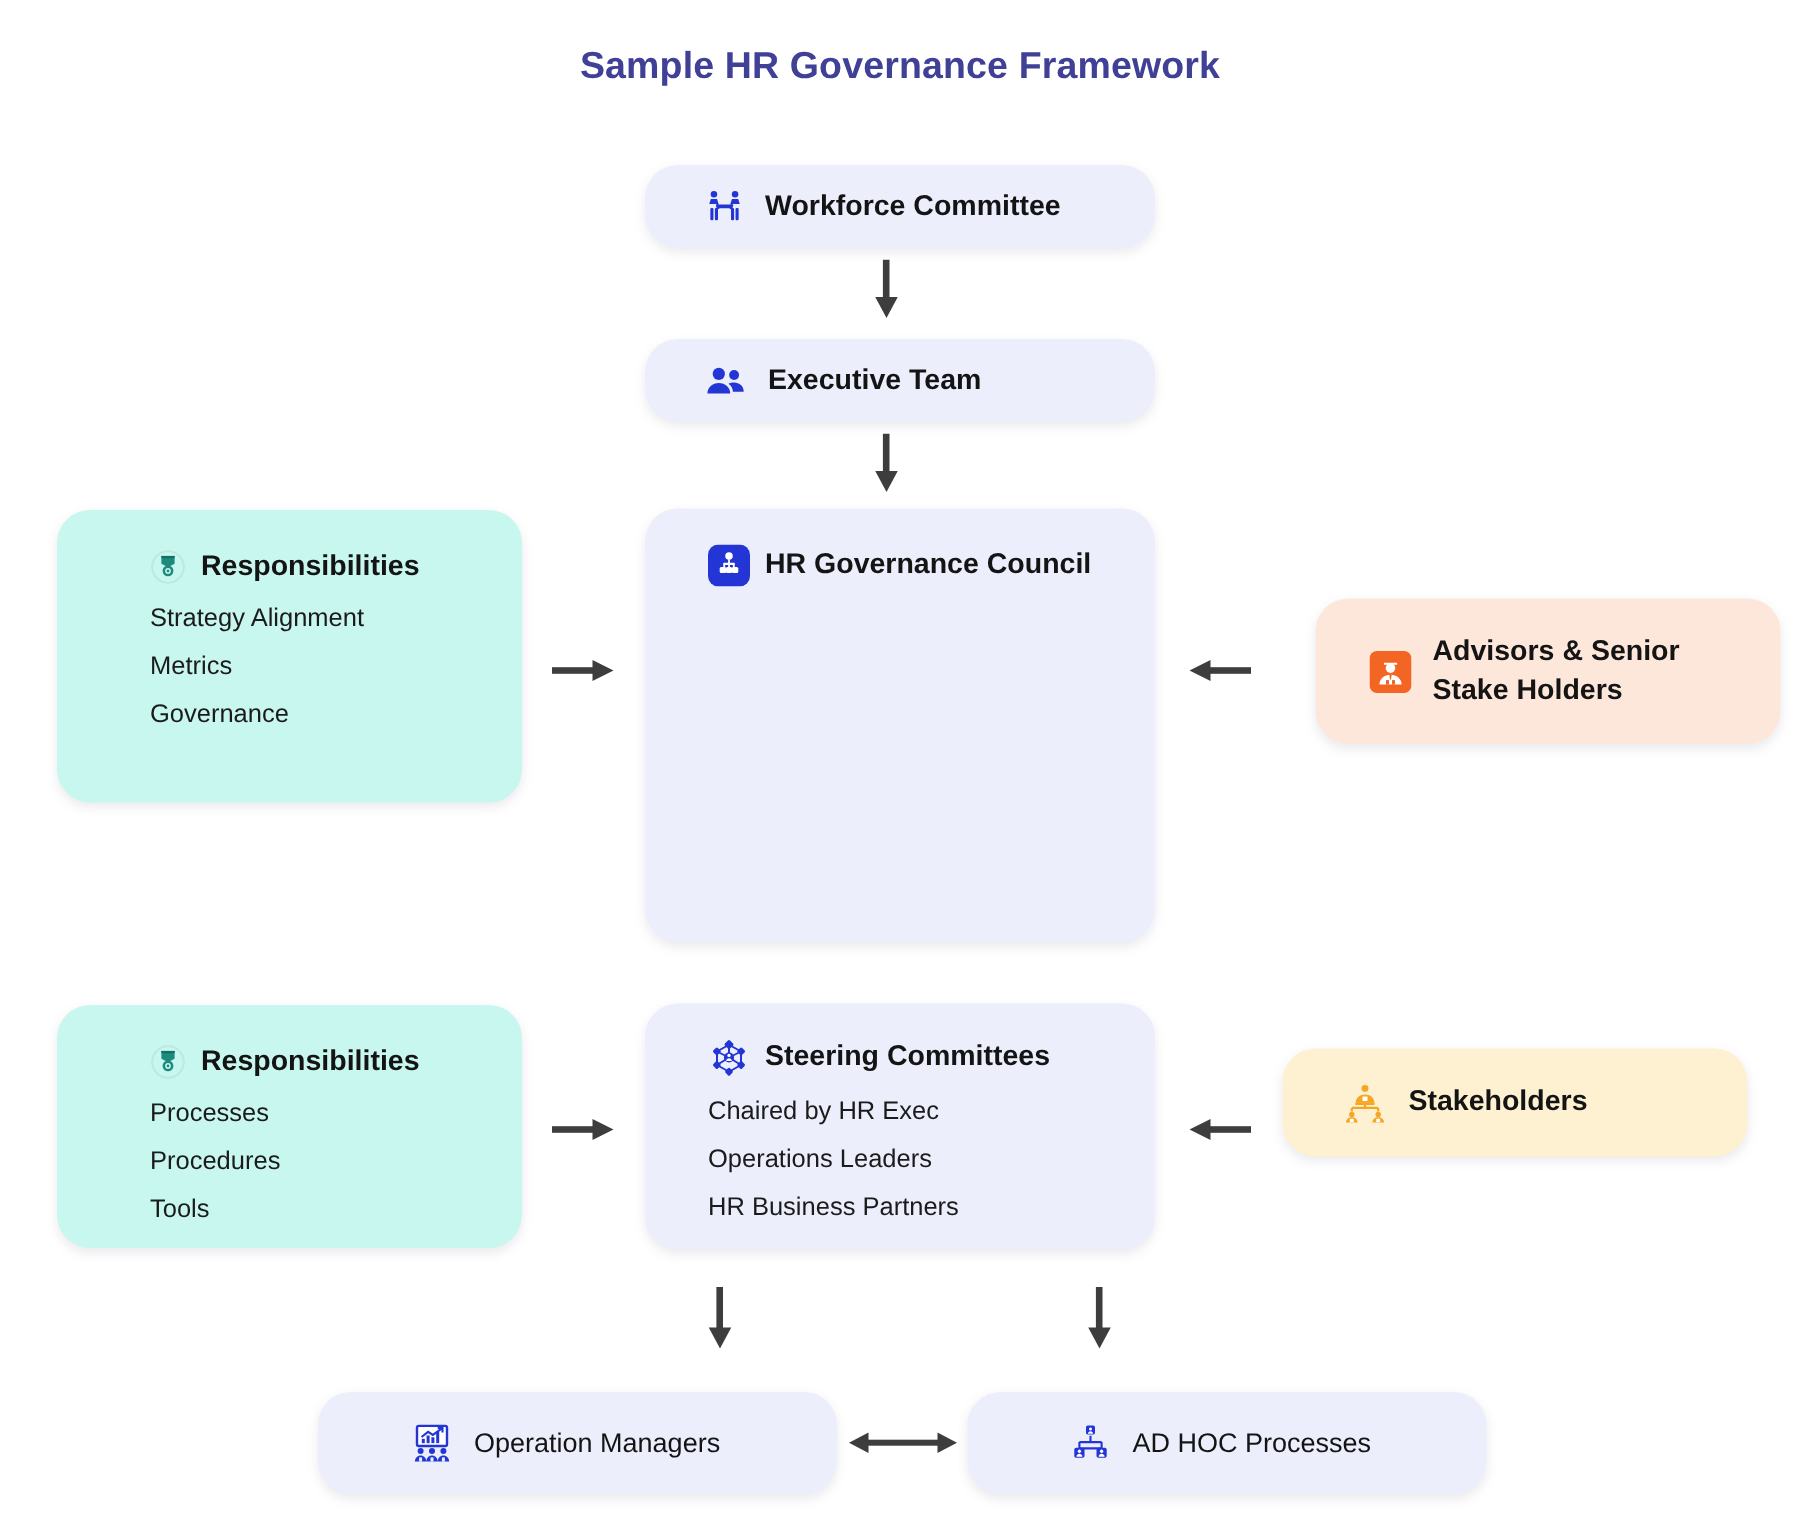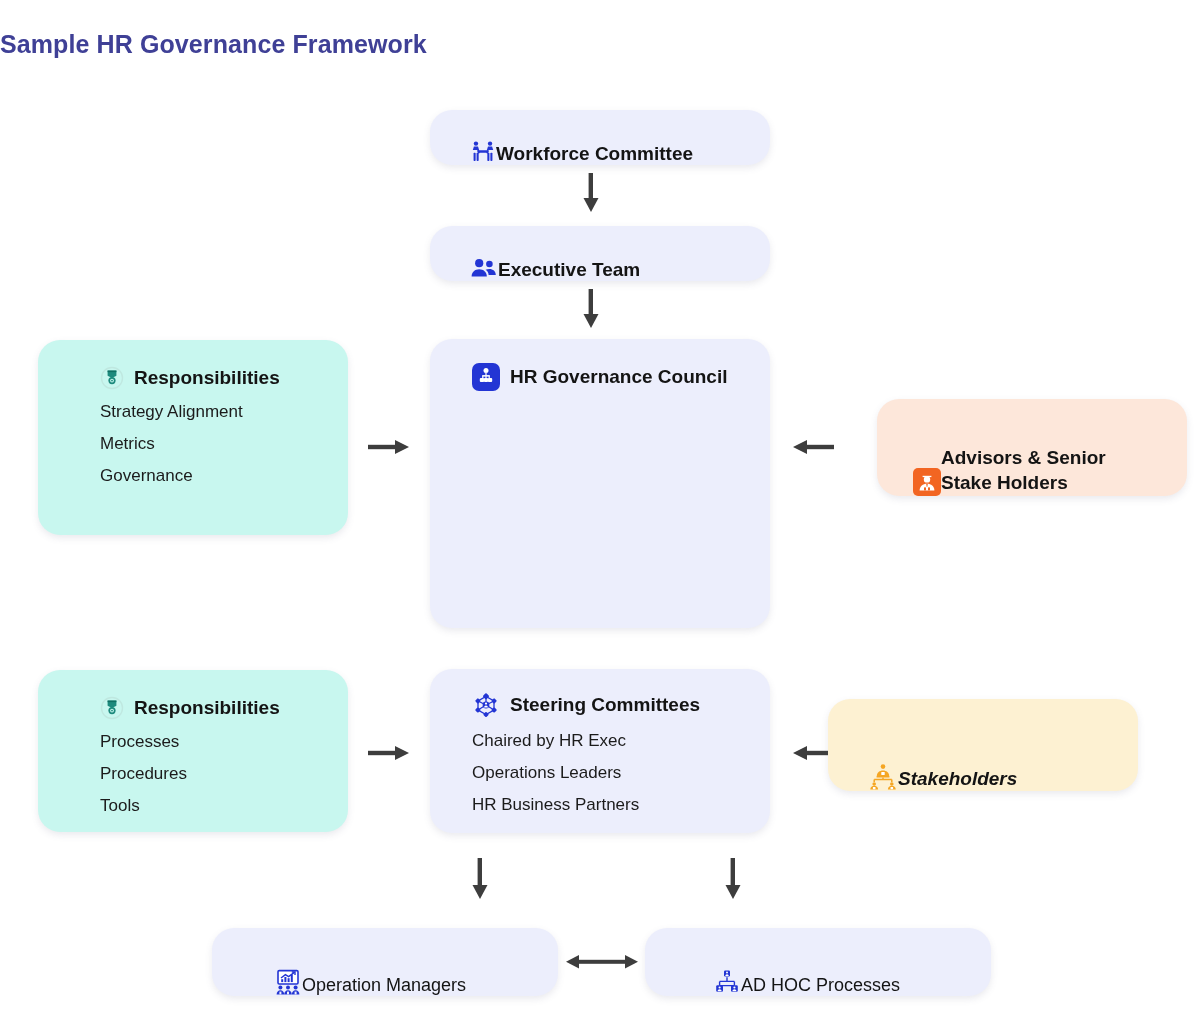--- a/index.html
+++ b/index.html
@@ -15,21 +15,21 @@
     overflow: hidden;
   }
 
   .canvas { position: absolute; inset: 0; }
 
   
   .title {
     position: absolute;
     left: 0; right: 0;
     top: 30px;
-    text-align: left;
+    text-align: center;
     font-size: 25px;
     font-weight: bold;
     color: #3f4096;
     letter-spacing: 0.1px;
   }
 
   
   .box {
     position: absolute;
     border-radius: 22px;
@@ -60,22 +60,22 @@
     font-size: 17px;
     color: #1b1b1b;
     line-height: 32px;
     white-space: nowrap;
   }
 
   
   .pill-inner {
     height: 100%;
     display: flex;
-    align-items: flex-end;
-    gap: 0;
+    align-items: center;
+    gap: 14px;
   }
   .pill-txt {
     font-size: 19px;
     font-weight: bold;
     color: #141414;
   }
   .pill-txt.regular { font-weight: normal; font-size: 18px; }
 
   
   .icon {
@@ -290,21 +290,21 @@
     </div>
   </div>
 
   <div class="arrow" style="left:792px; top:743px;">
     <svg width="42" height="20" viewBox="0 0 42 20">
       <rect x="13" y="7.8" width="29" height="4.4" fill="#3d3d3d"></rect>
       <path d="M15 3 L15 17 L1 10 Z" fill="#3d3d3d"></path>
     </svg>
   </div>
 
-  <div class="box cream" style="left:828px; top:699px; width:310px; height:92px; padding:0 0 0 40px;font-style:italic;">
+  <div class="box cream" style="left:855px; top:699px; width:310px; height:72px; padding:0 0 0 40px;">
     <div class="pill-inner">
       <span class="icon">
         <svg width="30" height="30" viewBox="0 0 30 30">
           <g fill="#f5a623">
             <circle cx="15" cy="5.6" r="2.3"></circle>
             <path d="M8.8 15.2c0-3.5 2.8-5.6 6.2-5.6s6.2 2.1 6.2 5.6z"></path>
             <rect x="8.5" y="15.0" width="13" height="1.6" rx="0.6"></rect>
           </g>
           <g stroke="#f5a623" stroke-width="1.5" fill="none">
             <path d="M15 16.6 L15 18.6 M6.2 18.6 L23.8 18.6 M6.2 18.6 L6.2 21.0 M23.8 18.6 L23.8 21.0"></path>

